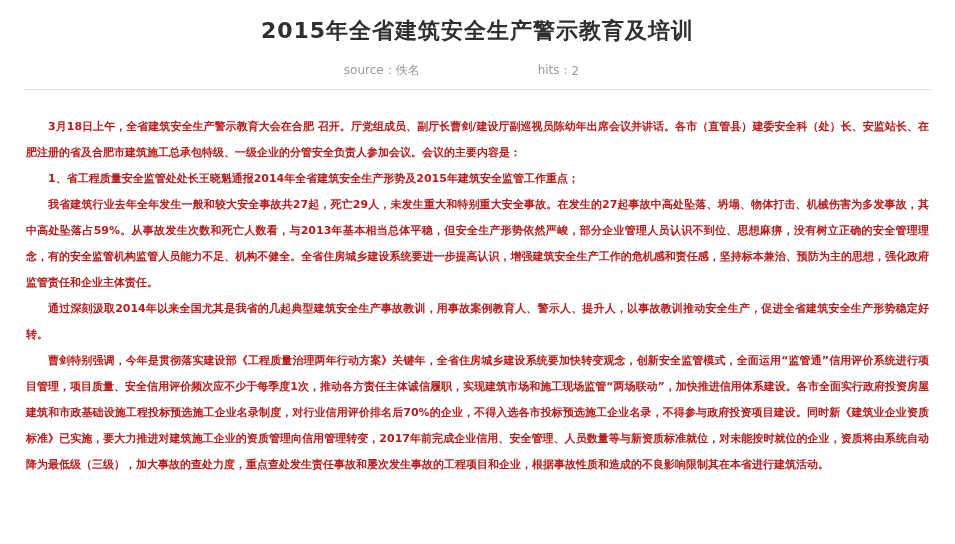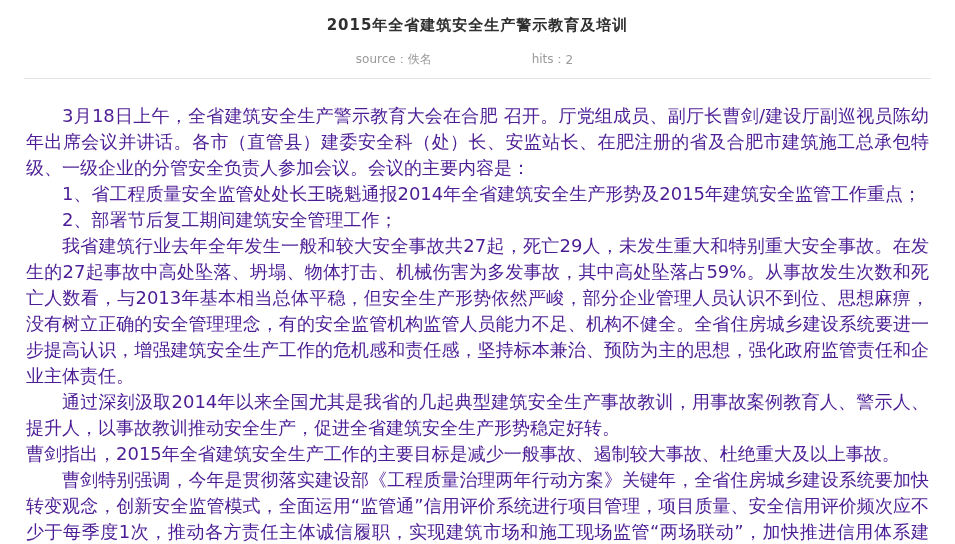--- a/index.html
+++ b/index.html
@@ -6,33 +6,33 @@
   html, body { background: #ffffff; }
   body {
     width: 955px;
     height: 544px;
     overflow: hidden;
     font-family: "DejaVu Sans", "Liberation Sans", sans-serif;
   }
   .article-header { text-align: center; }
   .page-title {
     margin-top: 16px;
-    font-size: 15px;
+    font-size: 22px;
     font-weight: bold;
     color: #2f2f2f;
     letter-spacing: 1px;
   }
   .meta-line {
     margin-top: 16px;
     display: flex;
     justify-content: center;
     align-items: center;
     font-size: 12px;
     color: #9a9a9a;
-    gap: 16px;
+    gap: 22px;
   }
   .meta-group { display: inline-flex; align-items: center; }
   .meta-gap { width: 26px; }
   .meta-gap-sm { width: 10px; }
   .share-icons { display: inline-flex; align-items: center; gap: 4px; margin-left: 4px; }
   .share-icon {
     width: 16px; height: 16px;
     border-radius: 3px;
     display: inline-flex;
     align-items: center;
@@ -52,25 +52,26 @@
   .header-divider {
     margin: 10px 24px 0 24px;
     border: none;
     border-top: 1px solid #e4e4e4;
     height: 0;
   }
   .article-body {
     padding: 24px 26px 0 26px;
   }
   .article-body p {
-    font-size: 18px;
+    font-size: 11px;
     line-height: 26px;
-    color: #4c1d95;
+    color: #b91c1c;
     text-align: justify;
     text-indent: 2em;
+    font-weight: bold;
   }
   .article-body p.no-indent { text-indent: 0; }
 </style>
 </head>
 <body>
 
 <div class="article-header">
   <h1 class="page-title">2015年全省建筑安全生产警示教育及培训</h1>
   <div class="meta-line">
     <span class="meta-group">
@@ -84,18 +85,16 @@
       <span>2</span>
     </span>
     <span class="meta-gap-sm"></span>
   </div>
   <hr class="header-divider">
 </div>
 
 <div class="article-body">
   <p>3月18日上午，全省建筑安全生产警示教育大会在合肥 召开。厅党组成员、副厅长曹剑/建设厅副巡视员陈幼年出席会议并讲话。各市（直管县）建委安全科（处）长、安监站长、在肥注册的省及合肥市建筑施工总承包特级、一级企业的分管安全负责人参加会议。会议的主要内容是：</p>
   <p>1、省工程质量安全监管处处长王晓魁通报2014年全省建筑安全生产形势及2015年建筑安全监管工作重点；</p>
-  <p>2、部署节后复工期间建筑安全管理工作；</p>
   <p>我省建筑行业去年全年发生一般和较大安全事故共27起，死亡29人，未发生重大和特别重大安全事故。在发生的27起事故中高处坠落、坍塌、物体打击、机械伤害为多发事故，其中高处坠落占59%。从事故发生次数和死亡人数看，与2013年基本相当总体平稳，但安全生产形势依然严峻，部分企业管理人员认识不到位、思想麻痹，没有树立正确的安全管理理念，有的安全监管机构监管人员能力不足、机构不健全。全省住房城乡建设系统要进一步提高认识，增强建筑安全生产工作的危机感和责任感，坚持标本兼治、预防为主的思想，强化政府监管责任和企业主体责任。</p>
   <p>通过深刻汲取2014年以来全国尤其是我省的几起典型建筑安全生产事故教训，用事故案例教育人、警示人、提升人，以事故教训推动安全生产，促进全省建筑安全生产形势稳定好转。</p>
-  <p class="no-indent">曹剑指出，2015年全省建筑安全生产工作的主要目标是减少一般事故、遏制较大事故、杜绝重大及以上事故。</p>
   <p>曹剑特别强调，今年是贯彻落实建设部《工程质量治理两年行动方案》关键年，全省住房城乡建设系统要加快转变观念，创新安全监管模式，全面运用“监管通”信用评价系统进行项目管理，项目质量、安全信用评价频次应不少于每季度1次，推动各方责任主体诚信履职，实现建筑市场和施工现场监管“两场联动”，加快推进信用体系建设。各市全面实行政府投资房屋建筑和市政基础设施工程投标预选施工企业名录制度，对行业信用评价排名后70%的企业，不得入选各市投标预选施工企业名录，不得参与政府投资项目建设。同时新《建筑业企业资质标准》已实施，要大力推进对建筑施工企业的资质管理向信用管理转变，2017年前完成企业信用、安全管理、人员数量等与新资质标准就位，对未能按时就位的企业，资质将由系统自动降为最低级（三级），加大事故的查处力度，重点查处发生责任事故和屡次发生事故的工程项目和企业，根据事故性质和造成的不良影响限制其在本省进行建筑活动。</p>
 </div>
 
 </body></html>

